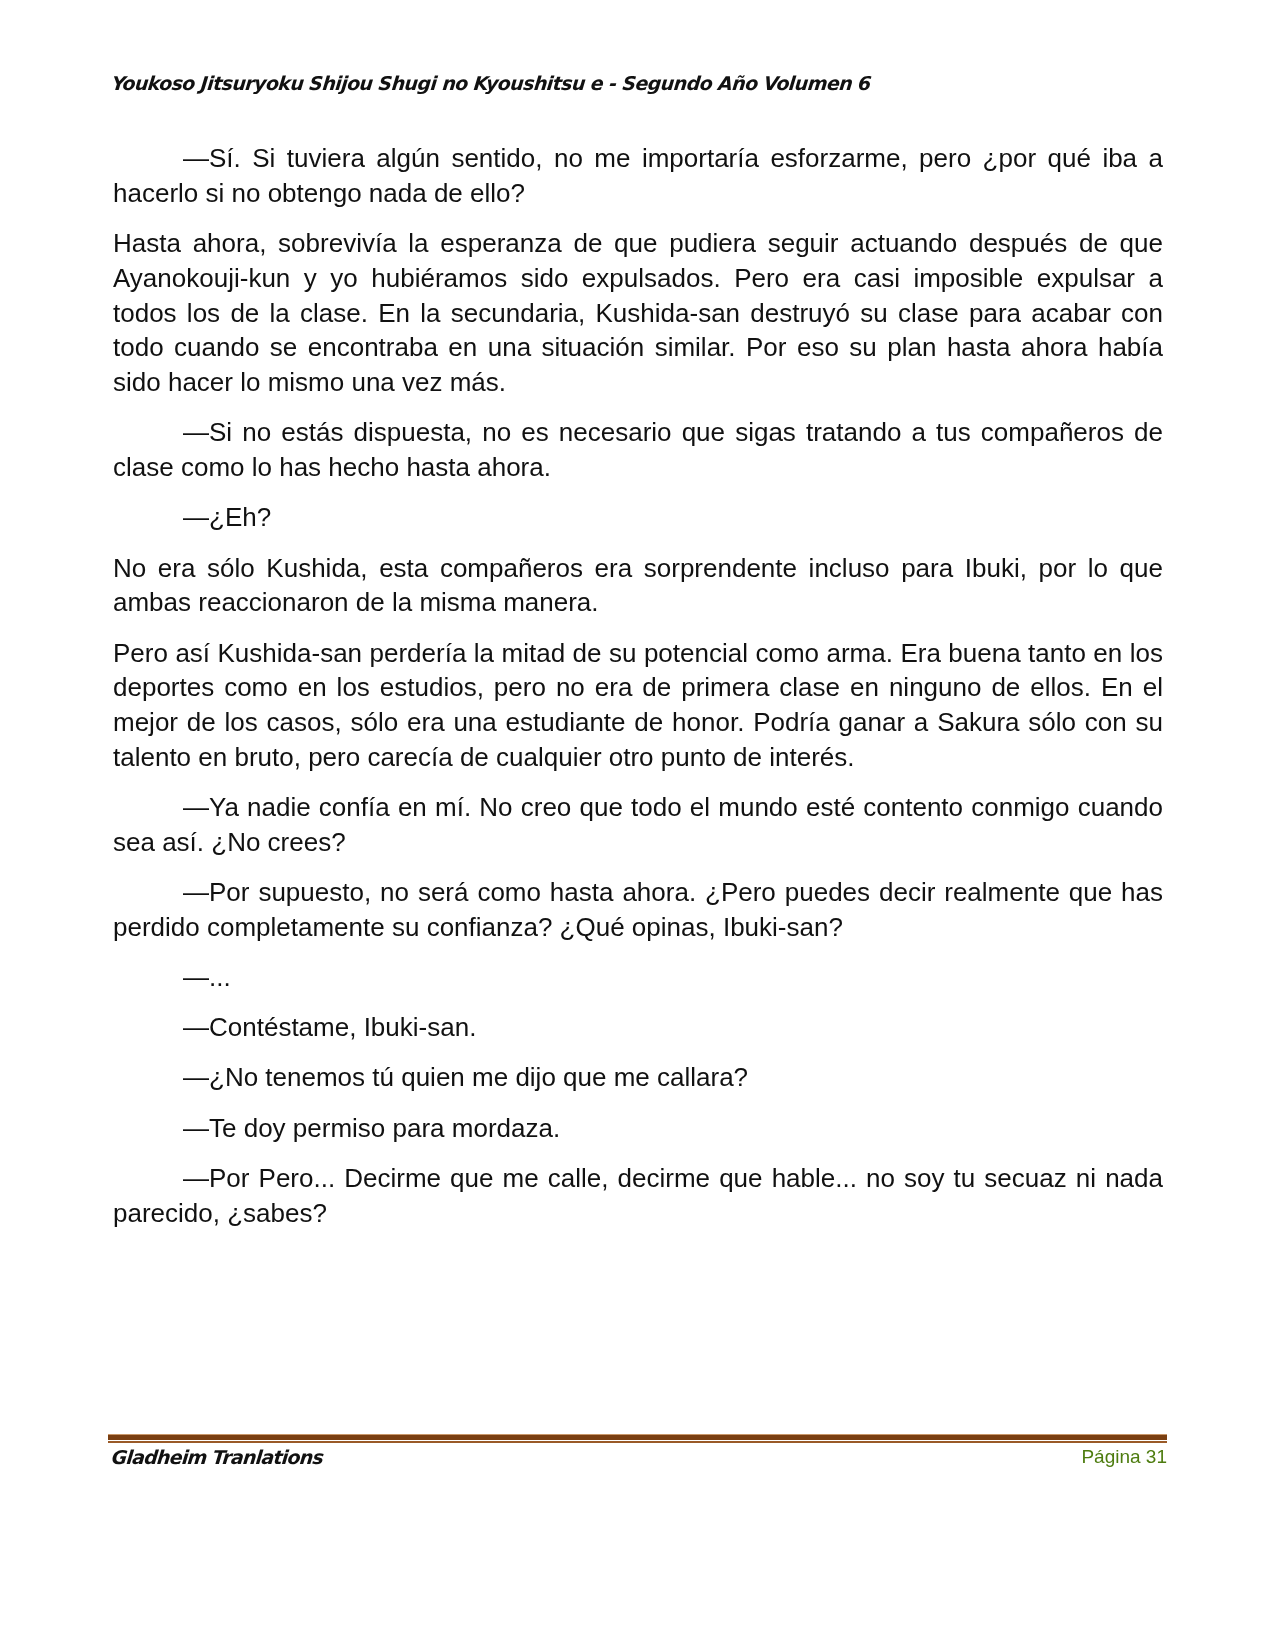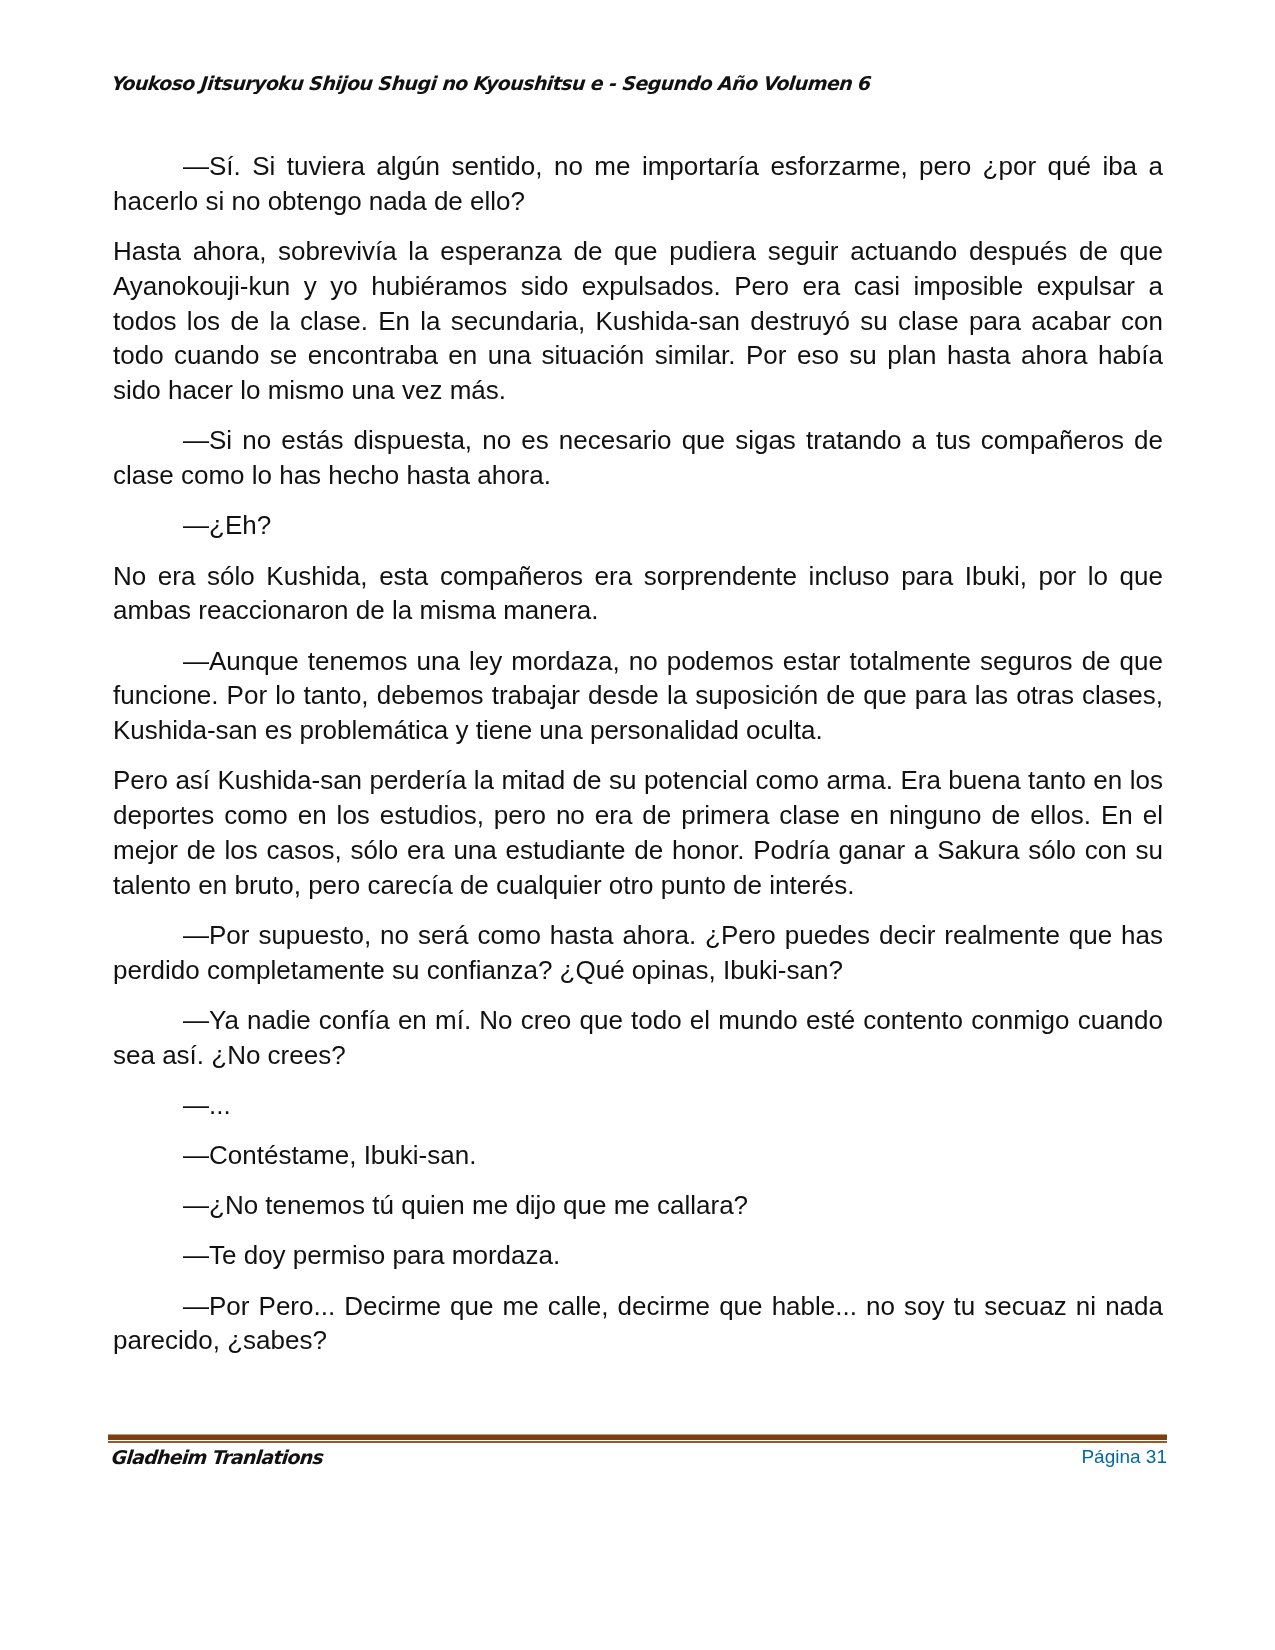--- a/index.html
+++ b/index.html
@@ -29,21 +29,21 @@
       font-weight: bold;
       font-size: 19px;
       letter-spacing: -0.6px;
       color: #111111;
       transform: skewX(-6deg);
       white-space: nowrap;
     }
     .body-text {
       position: absolute;
       left: 113px;
-      top: 149px;
+      top: 141px;
       width: 1050px;
       font-family: "Liberation Sans", sans-serif;
       font-size: 26px;
       line-height: 34.8px;
       color: #111111;
     }
     .body-text p {
       margin: 0 0 15.4px 0;
       text-align: justify;
     }
@@ -90,41 +90,40 @@
       color: #111111;
       transform: skewX(-6deg);
       white-space: nowrap;
     }
     .footer-right {
       position: absolute;
       right: 108px;
       top: 1446px;
       font-family: "Liberation Sans", sans-serif;
       font-size: 19px;
-      color: #0369a1;
+      color: #4d7c0f;
       white-space: nowrap;
     }
   </style>
 </head>
 <body>
 
 <div class="page">
 
   <div class="header-title">Youkoso Jitsuryoku Shijou Shugi no Kyoushitsu e - Segundo Año Volumen 6</div>
 
   <div class="body-text">
     <p class="indent">—Sí. Si tuviera algún sentido, no me importaría esforzarme, pero ¿por qué iba a hacerlo si no obtengo nada de ello?</p>
     <p>Hasta ahora, sobrevivía la esperanza de que pudiera seguir actuando después de que Ayanokouji-kun y yo hubiéramos sido expulsados. Pero era casi imposible expulsar a todos los de la clase. En la secundaria, Kushida-san destruyó su clase para acabar con todo cuando se encontraba en una situación similar. Por eso su plan hasta ahora había sido hacer lo mismo una vez más.</p>
     <p class="indent">—Si no estás dispuesta, no es necesario que sigas tratando a tus compañeros de clase como lo has hecho hasta ahora.</p>
     <p class="indent">—¿Eh?</p>
     <p>No era sólo Kushida, esta compañeros era sorprendente incluso para Ibuki, por lo que ambas reaccionaron de la misma manera.</p>
-    <p class="indent">—Aunque tenemos una ley mordaza, no podemos estar totalmente seguros de que funcione. Por lo tanto, debemos trabajar desde la suposición de que para las otras clases, Kushida-san es problemática y tiene una personalidad oculta.</p>
     <p>Pero así Kushida-san perdería la mitad de su potencial como arma. Era buena tanto en los deportes como en los estudios, pero no era de primera clase en ninguno de ellos. En el mejor de los casos, sólo era una estudiante de honor. Podría ganar a Sakura sólo con su talento en bruto, pero carecía de cualquier otro punto de interés.</p>
+    <p class="indent">—Ya nadie confía en mí. No creo que todo el mundo esté contento conmigo cuando sea así. ¿No crees?</p>
     <p class="indent">—Por supuesto, no será como hasta ahora. ¿Pero puedes decir realmente que has perdido completamente su confianza? ¿Qué opinas, Ibuki-san?</p>
-    <p class="indent">—Ya nadie confía en mí. No creo que todo el mundo esté contento conmigo cuando sea así. ¿No crees?</p>
     <p class="indent">—...</p>
     <p class="indent">—Contéstame, Ibuki-san.</p>
     <p class="indent">—¿No tenemos tú quien me dijo que me callara?</p>
     <p class="indent">—Te doy permiso para mordaza.</p>
     <p class="indent">—Por Pero... Decirme que me calle, decirme que hable... no soy tu secuaz ni nada parecido, ¿sabes?</p>
   </div>
 
   <div class="footer-rule">
     <div class="thin-top"></div>
     <div class="thick"></div>

